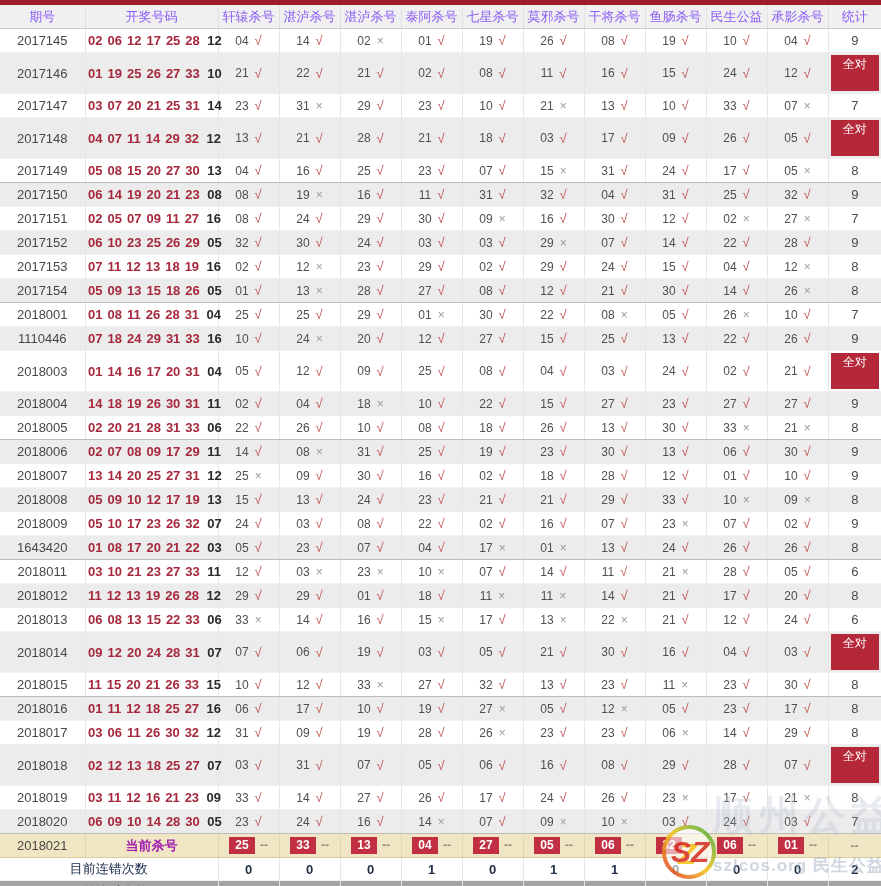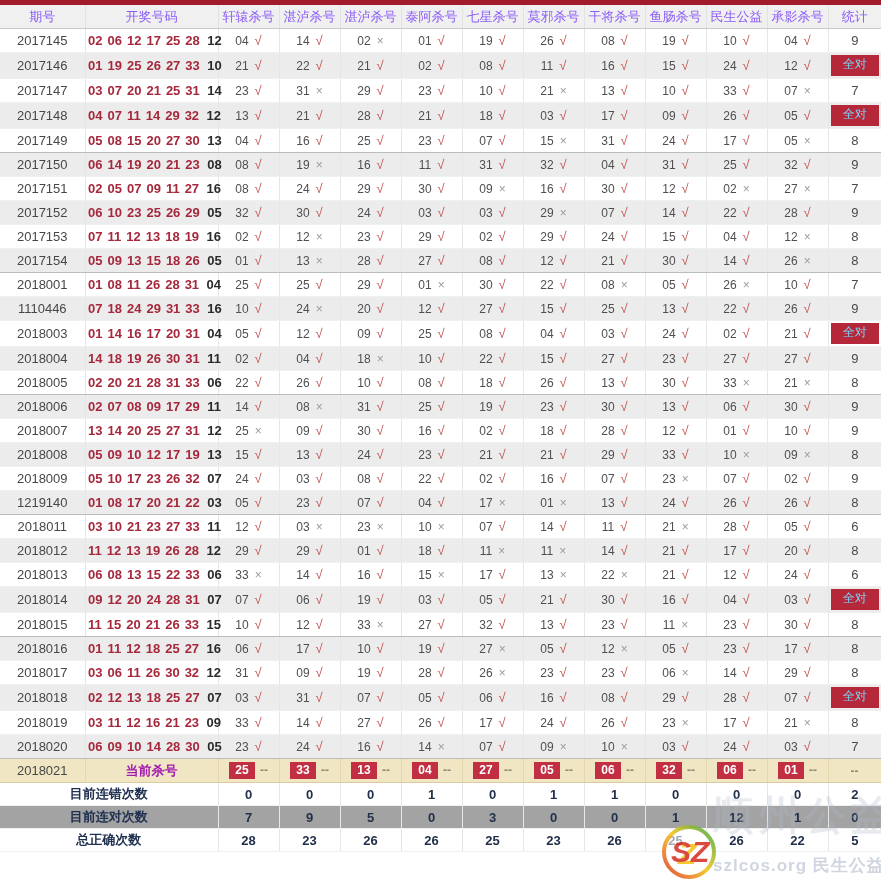--- a/index.html
+++ b/index.html
@@ -32,34 +32,34 @@
   .nums{font-weight:bold;font-size:13px;letter-spacing:0;margin-left:44px;}
   .nums .rn{color:#a6283c;margin:0 2.5px;}
   .nums .xn{color:#2b2b2b;margin-left:5px;}
   .killwrap{display:inline-flex;align-items:center;gap:6px;}
   .kn{color:#4f4f4f;}
   .mk{font-size:13px;line-height:1;}
   .mk.h{color:#c25151;}
   .mk.m{color:#9b9b9b;font-size:12px;}
   .statnum{font-size:13px;color:#4a4a4a;}
   .full{
-    background:#b5283a;color:#7dd3fc;font-size:12px;
-    height:21px;line-height:19px;margin:2px 2px;
+    background:#b5283a;color:#ffffff;font-size:12px;
+    height:36px;line-height:19px;margin:2px 2px;
   }
   tr.current{background:#f0e6c4;margin-top:16px;}
   tr.current td{border-right:1px solid #e3d7ae;border-bottom:1px solid #d9cc9e;}
   .cur-label{color:#a21caf;font-weight:bold;font-size:13px;}
   .cur-badge{
     display:inline-block;background:#c22f42;color:#fff;
     width:26px;height:17px;line-height:17px;font-size:12px;font-weight:bold;
     vertical-align:middle;
   }
   .cur-dash{color:#8f8a76;margin-left:5px;font-weight:bold;}
   tr.sum td{height:22px;font-weight:bold;color:#22304a;font-size:13px;}
-  tr.sum .sum-label{font-weight:bold;color:#203050;font-size:13px;}
+  tr.sum .sum-label{font-weight:normal;color:#203050;font-size:13px;}
   tr.sumalt{background:#a3a3a3;}
   .pct{color:#c2182b;}
   
   .wm{position:absolute;left:655px;top:786px;width:230px;height:100px;pointer-events:none;}
   .wm-ghost{
     position:absolute;left:58px;top:2px;font-size:40px;font-weight:bold;
     color:rgba(175,185,200,0.30);letter-spacing:6px;white-space:nowrap;
   }
   .wm-line{
     position:absolute;left:58px;top:68px;font-size:17px;font-weight:bold;
@@ -962,21 +962,21 @@
             <span class="kn">07</span>
             <span class="mk h">√</span>
           </span></td>
         <td><span class="killwrap">
             <span class="kn">02</span>
             <span class="mk h">√</span>
           </span></td>
         <td><span class="statnum">9</span></td>
       </tr>
       <tr class="alt gend">
-        <td class="period">1219140</td>
+        <td class="period">1643420</td>
         <td class="nums"><span class="rn">01</span><span class="rn">08</span><span class="rn">17</span><span class="rn">20</span><span class="rn">21</span><span class="rn">22</span><span class="xn">03</span></td>
         <td><span class="killwrap">
             <span class="kn">05</span>
             <span class="mk h">√</span>
           </span></td>
         <td><span class="killwrap">
             <span class="kn">23</span>
             <span class="mk h">√</span>
           </span></td>
         <td><span class="killwrap">

